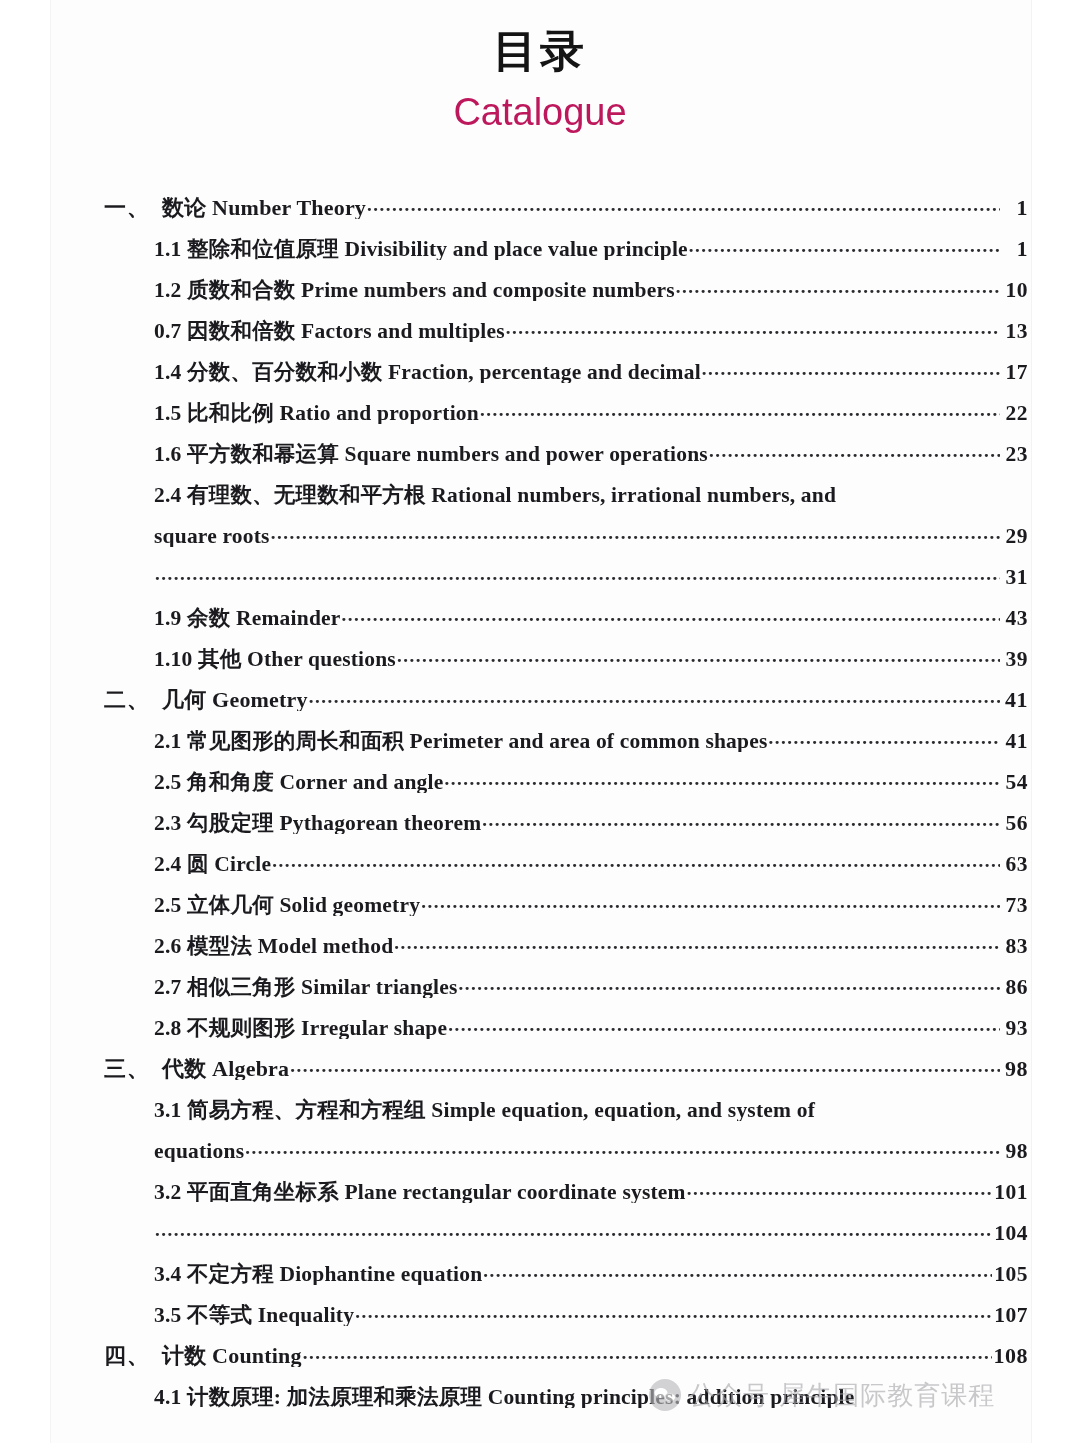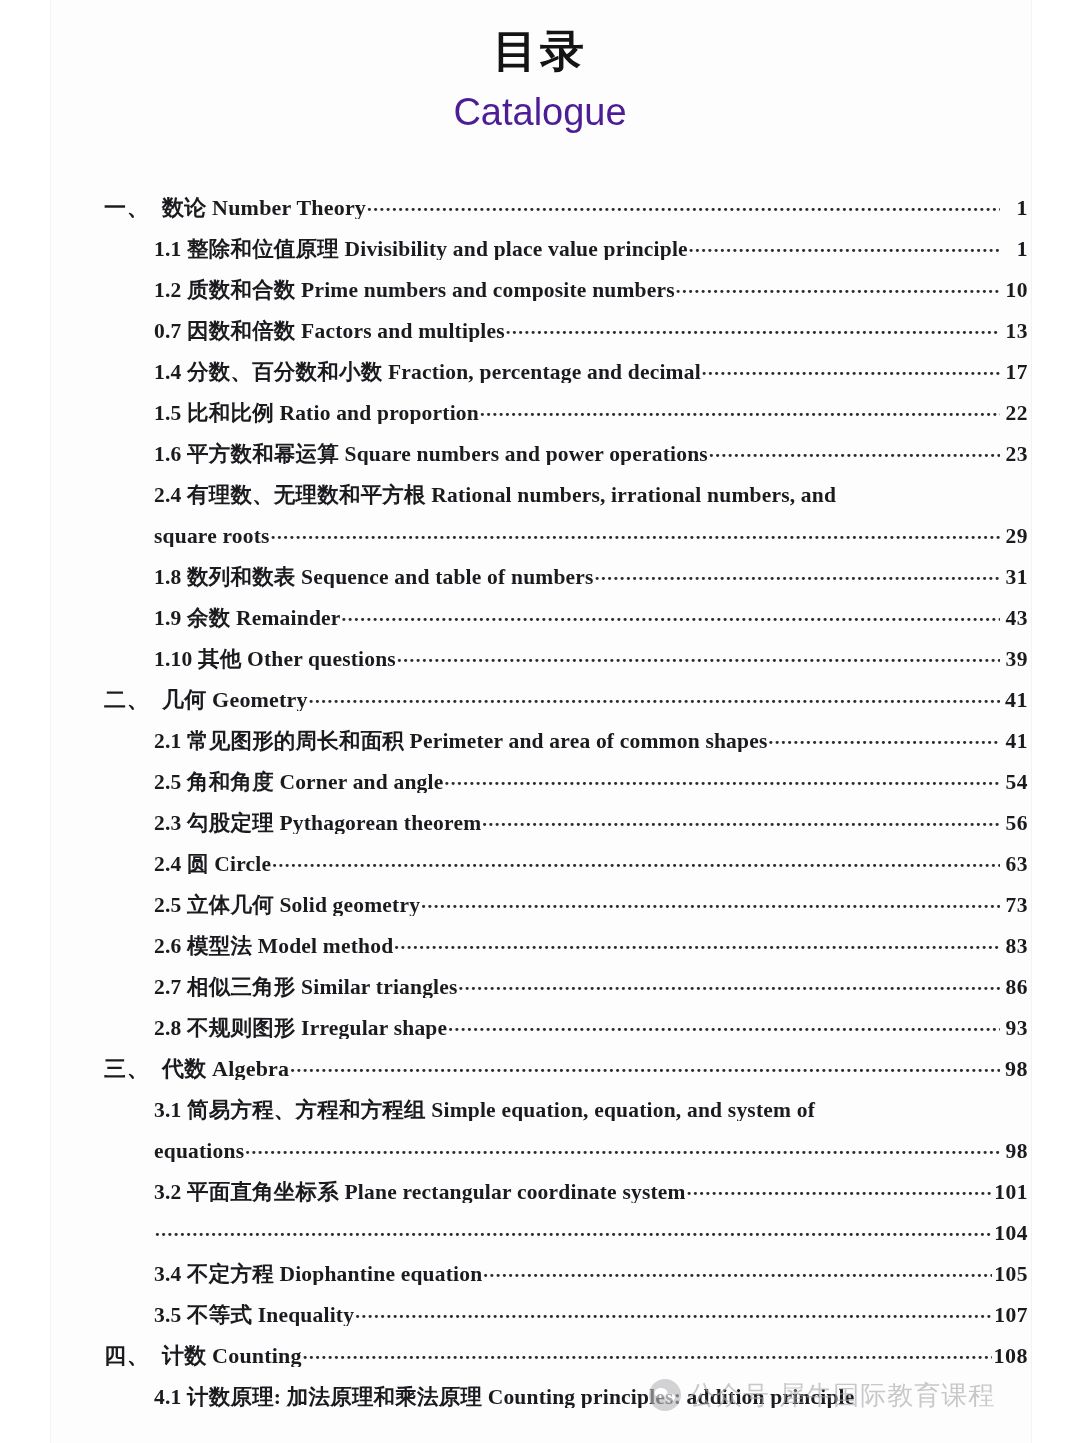--- a/index.html
+++ b/index.html
@@ -46,21 +46,21 @@
     letter-spacing: 3px;
     line-height: 1.15;
     color: #141414;
     font-family: "DejaVu Sans", "Liberation Sans", sans-serif;
   }
   .title-en {
     font-size: 38px;
     font-weight: normal;
     line-height: 1.25;
     margin-top: 12px;
-    color: #4c1d95;
+    color: #be185d;
     font-family: "Liberation Sans", "DejaVu Sans", sans-serif;
   }
 
   .toc {
     margin-top: 42px;
     padding-left: 104px;
     padding-right: 52px;
   }
 
   .toc-row {
@@ -222,21 +222,20 @@
           <span class="pageno"></span>
         </div>
         <div class="toc-row cont">
           <span class="label">square roots</span>
           <span class="dots">
             <span>...........................................................................................................................................</span>
           </span>
           <span class="pageno">29</span>
         </div>
         <div class="toc-row sub">
-          <span class="label">1.8  数列和数表 Sequence and table of numbers</span>
           <span class="dots">
             <span>...........................................................................................................................................</span>
           </span>
           <span class="pageno">31</span>
         </div>
         <div class="toc-row sub">
           <span class="label">1.9  余数 Remainder</span>
           <span class="dots">
             <span>...........................................................................................................................................</span>
           </span>

